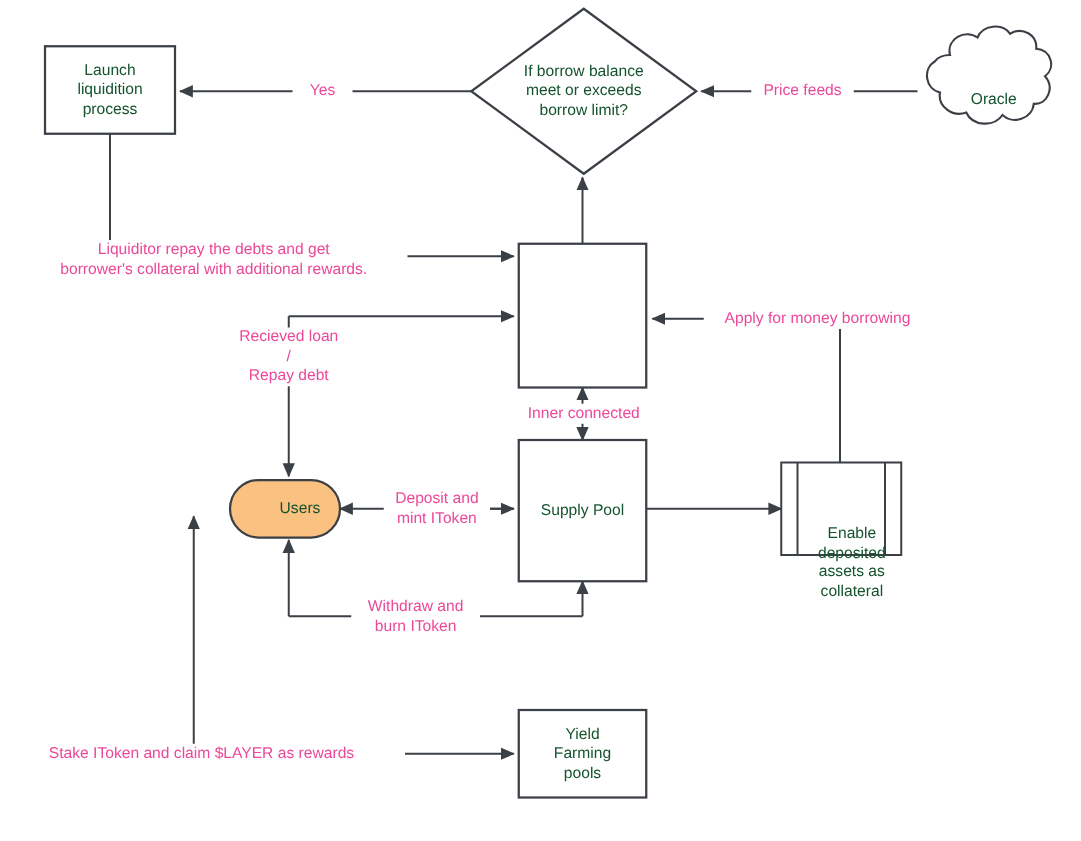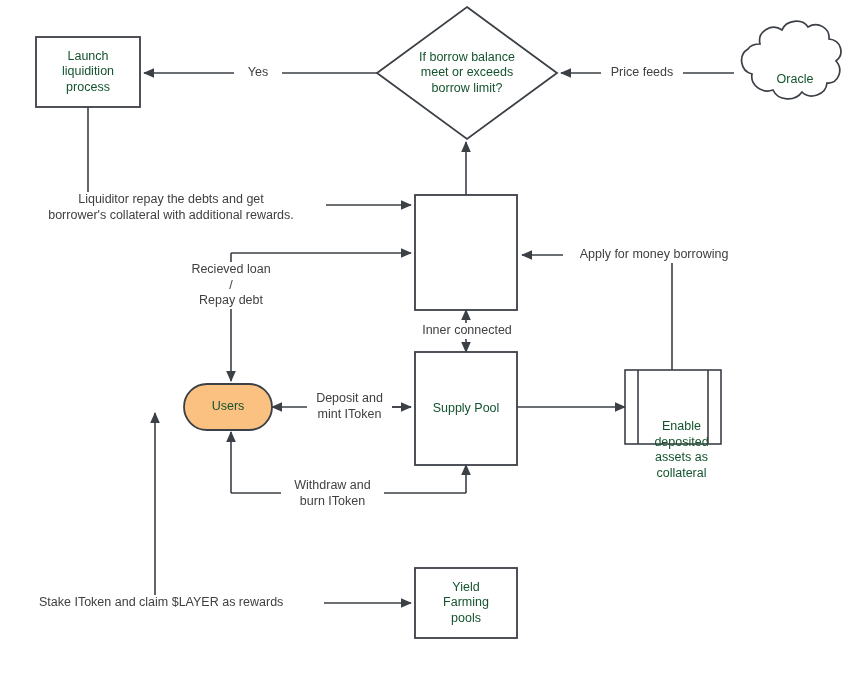--- a/index.html
+++ b/index.html
@@ -33,21 +33,21 @@
     text-align: center;
     color: #14532d;
     font-family: "Liberation Sans", sans-serif;
     font-size: 12.5px;
     line-height: 15.5px;
     pointer-events: none;
     white-space: pre-line;
   }
   .edge-label {
     position: absolute;
-    color: #404040;
+    color: #ec4899;
     font-family: "Liberation Sans", sans-serif;
     font-size: 12.5px;
     line-height: 15.5px;
     text-align: center;
     background: #ffffff;
     white-space: pre-line;
   }
   .edge-label.left-align { text-align: left; margin-left: 12px; }
 </style>
 </head>
@@ -133,21 +133,21 @@
 liquidition
 process</div>
 
   <div class="node-label" style="left:387px; top:43px; width:160px; height:60px;">If borrow balance
 meet or exceeds
 borrow limit?</div>
 
   <div class="node-label" style="left:745px; top:65px; width:100px; height:30px;">Oracle</div>
 
 
-  <div class="node-label" style="left:184px; top:384px; width:88px; height:46px;">Users</div>
+  <div class="node-label" style="left:196px; top:384px; width:88px; height:46px;">Users</div>
 
   <div class="node-label" style="left:415px; top:352px; width:102px; height:113px;">Supply Pool</div>
 
   <div class="node-label" style="left:638px; top:370px; width:87px; height:74px;margin-top:43px;">Enable
 deposited
 assets as
 collateral</div>
 
   <div class="node-label" style="left:415px; top:568px; width:102px; height:70px;">Yield
 Farming

